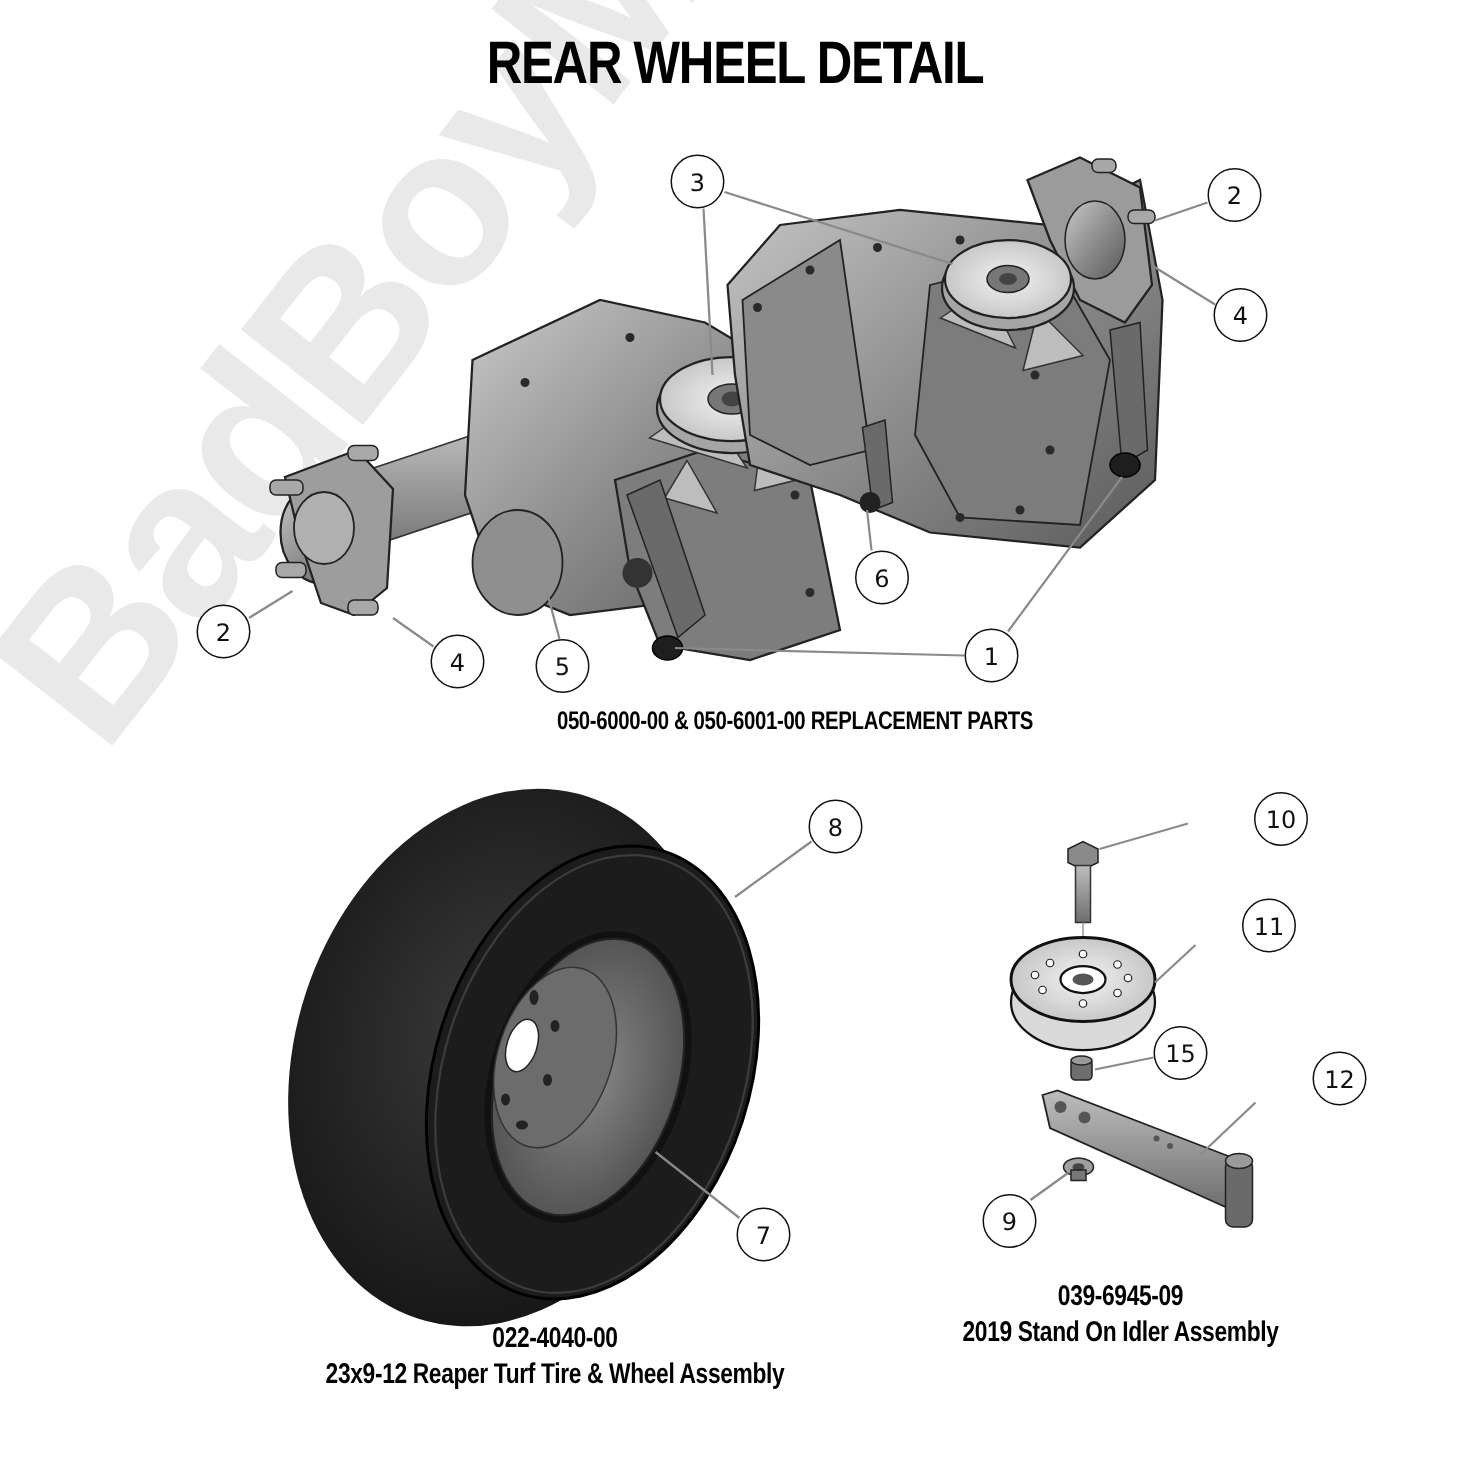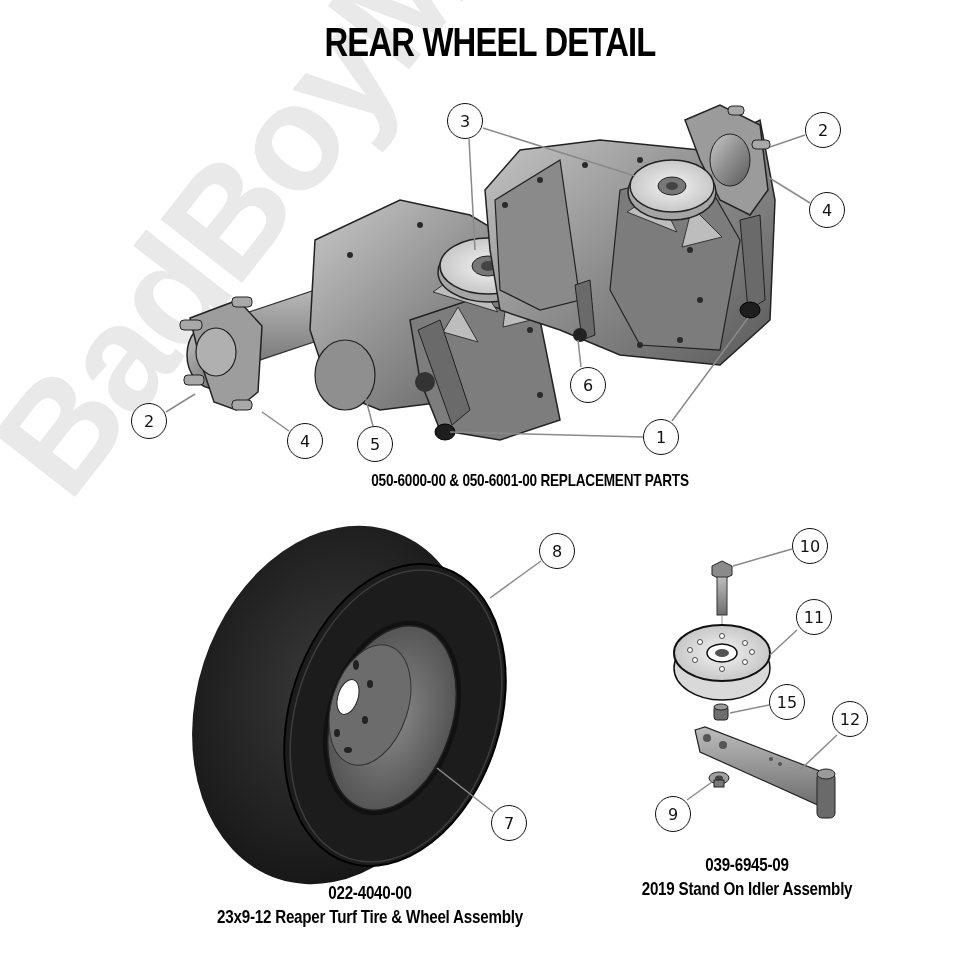--- a/index.html
+++ b/index.html
@@ -205,21 +205,21 @@
 
 <div>
   <div class="callout" style="left:539px;top:533px">8</div>
   <div class="callout" style="left:491px;top:805px">7</div>
 </div>
 
 <div class="caption" style="left:170px;top:882px;width:400px;font-size:19px;">022-4040-00</div>
 <div class="caption" style="left:130px;top:906px;width:480px;font-size:19px;">23x9-12 Reaper Turf Tire &amp; Wheel Assembly</div>
 
 <div>
-  <div class="callout" style="left:792px;top:528px">10</div>
-  <div class="callout" style="left:796px;top:599px">11</div>
+  <div class="callout" style="left:836px;top:528px">10</div>
+  <div class="callout" style="left:828px;top:599px">11</div>
   <div class="callout" style="left:769px;top:684px">15</div>
-  <div class="callout" style="left:832px;top:701px">12</div>
+  <div class="callout" style="left:875px;top:701px">12</div>
   <div class="callout" style="left:655px;top:796px">9</div>
 </div>
 
 <div class="caption" style="left:597px;top:854px;width:300px;font-size:19px;">039-6945-09</div>
 <div class="caption" style="left:577px;top:878px;width:340px;font-size:19px;">2019 Stand On Idler Assembly</div>
 
 </body></html>

